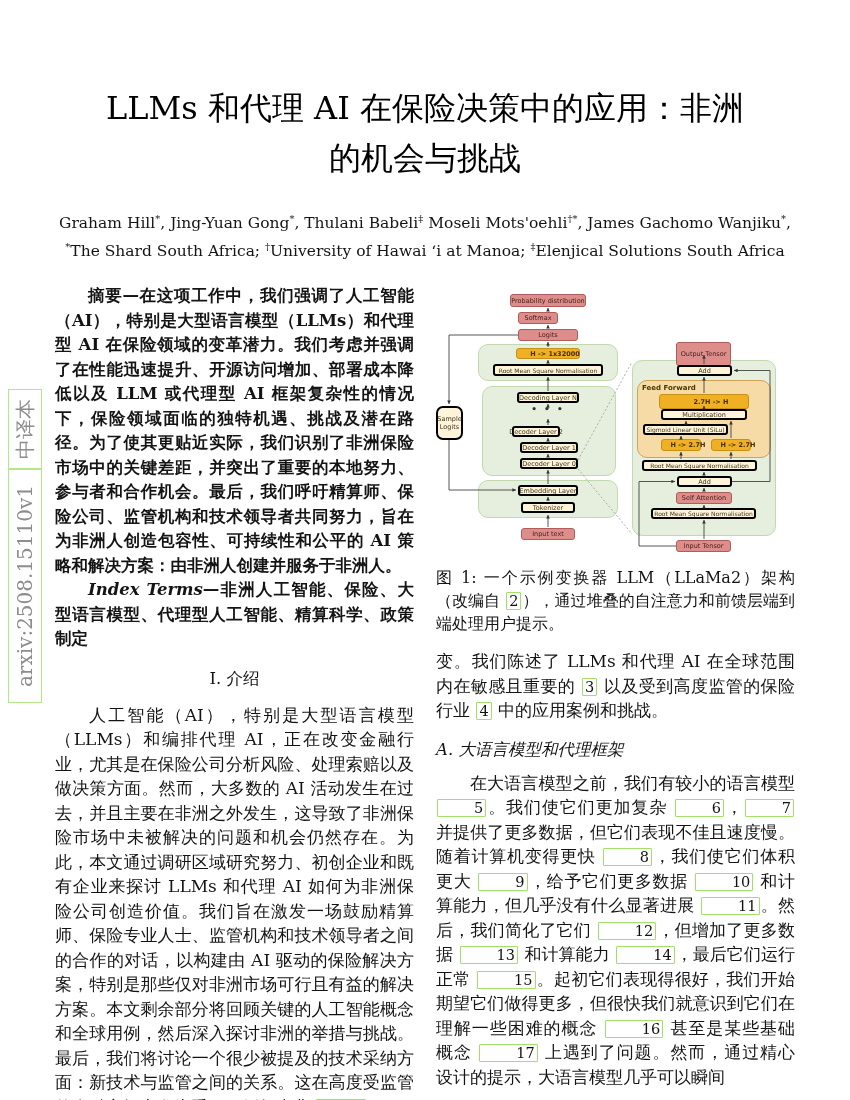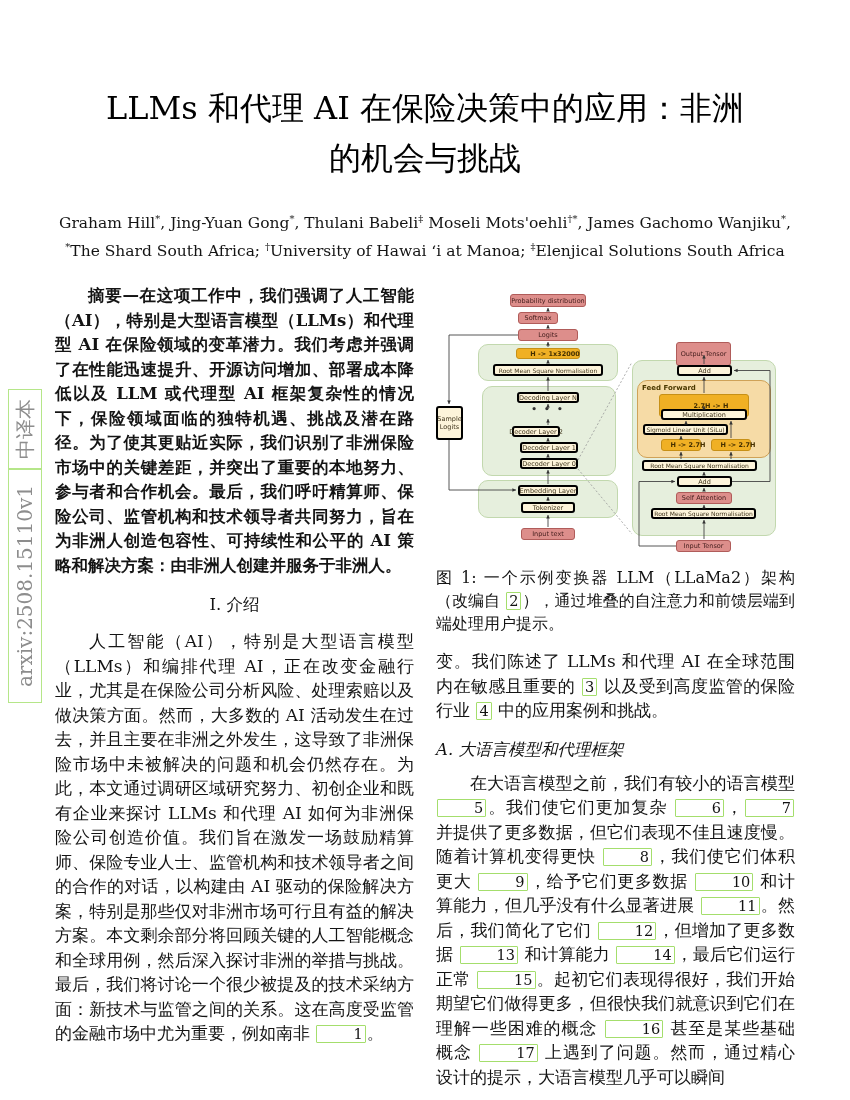--- a/index.html
+++ b/index.html
@@ -86,20 +86,21 @@
 </div>
 <div class="authors">
   <div>Graham Hill<sup>*</sup>, Jing-Yuan Gong<sup>*</sup>, Thulani Babeli<sup>‡</sup> Moseli Mots'oehli<sup>†*</sup>, James Gachomo Wanjiku<sup>*</sup>,</div>
   <div><sup>*</sup>The Shard South Africa; <sup>†</sup>University of Hawai ʻi at Manoa; <sup>‡</sup>Elenjical Solutions South Africa</div>
 </div>
 
 <div class="columns">
 
   <div class="col">
     <p class="para bold">摘要—在这项工作中，我们强调了人工智能（AI），特别是大型语言模型（LLMs）和代理型 AI 在保险领域的变革潜力。我们考虑并强调了在性能迅速提升、开源访问增加、部署成本降低以及 LLM 或代理型 AI 框架复杂性的情况下，保险领域面临的独特机遇、挑战及潜在路径。为了使其更贴近实际，我们识别了非洲保险市场中的关键差距，并突出了重要的本地努力、参与者和合作机会。最后，我们呼吁精算师、保险公司、监管机构和技术领导者共同努力，旨在为非洲人创造包容性、可持续性和公平的 AI 策略和解决方案：由非洲人创建并服务于非洲人。</p>
+    <p class="para bold"><i>Index Terms</i>—非洲人工智能、保险、大型语言模型、代理型人工智能、精算科学、政策制定</p>
     <h2 class="sect">I. 介绍</h2>
     <p class="para">人工智能（AI），特别是大型语言模型（LLMs）和编排代理 AI，正在改变金融行业，尤其是在保险公司分析风险、处理索赔以及做决策方面。然而，大多数的 AI 活动发生在过去，并且主要在非洲之外发生，这导致了非洲保险市场中未被解决的问题和机会仍然存在。为此，本文通过调研区域研究努力、初创企业和既有企业来探讨 LLMs 和代理 AI 如何为非洲保险公司创造价值。我们旨在激发一场鼓励精算师、保险专业人士、监管机构和技术领导者之间的合作的对话，以构建由 AI 驱动的保险解决方案，特别是那些仅对非洲市场可行且有益的解决方案。本文剩余部分将回顾关键的人工智能概念和全球用例，然后深入探讨非洲的举措与挑战。最后，我们将讨论一个很少被提及的技术采纳方面：新技术与监管之间的关系。这在高度受监管的金融市场中尤为重要，例如南非 <span class="cite">1</span>。</p>
 
   </div>
 
   <div class="col">
 
     <div id="figure1">
       <div id="fig-nodes">
           <div class="fnode cgreen" style="left: 42px; top: 56px; width: 140px; height: 37px;"></div>
@@ -114,24 +115,24 @@
           <div class="fnode gold" style="left: 80px; top: 60px; width: 64px; height: 11px;">H -&gt; 1x32000</div>
           <div class="fnode cream small" style="left: 57px; top: 76px; width: 110px; height: 12px;">Root Mean Square Normalisation</div>
           <div class="fnode cream" style="left: 81px; top: 104px; width: 62px; height: 11px;">Decoding Layer N</div>
           <div class="fnode dots" style="left: 96px; top: 116px; width: 32px; height: 10px;">• • •</div>
           <div class="fnode cream" style="left: 76px; top: 138px; width: 48px; height: 11px;">Decoder Layer 2</div>
           <div class="fnode cream" style="left: 84px; top: 154px; width: 58px; height: 11px;">Decoder Layer 1</div>
           <div class="fnode cream" style="left: 84px; top: 170px; width: 58px; height: 11px;">Decoder Layer 0</div>
           <div class="fnode cream" style="left: 82px; top: 197px; width: 60px; height: 11px;">Embedding Layer</div>
           <div class="fnode cream" style="left: 85px; top: 214px; width: 54px; height: 11px;">Tokenizer</div>
           <div class="fnode red" style="left: 85px; top: 240px; width: 54px; height: 12px;">Input text</div>
-          <div class="fnode cream wrap" style="left: 0px; top: 118px; width: 27px; height: 34px;">Sample Logits</div>
+          <div class="fnode cream wrap" style="left: 0px; top: 118px; width: 27px; height: 34px; border-radius: 7px;">Sample Logits</div>
           <div class="fnode red" style="left: 240px; top: 54px; width: 55px; height: 24px;">Output Tensor</div>
           <div class="fnode cream" style="left: 241px; top: 77px; width: 55px; height: 11px;">Add</div>
-          <div class="fnode gold" style="left: 223px; top: 106px; width: 90px; height: 23px;">2.7H -&gt; H</div>
+          <div class="fnode gold" style="left: 223px; top: 106px; width: 90px; height: 15px;">2.7H -&gt; H</div>
           <div class="fnode cream" style="left: 225px; top: 121px; width: 86px; height: 11px;">Multiplication</div>
           <div class="fnode cream small" style="left: 207px; top: 136px; width: 85px; height: 11px;">Sigmoid Linear Unit (SiLu)</div>
           <div class="fnode gold" style="left: 225px; top: 151px; width: 40px; height: 12px;">H -&gt; 2.7H</div>
           <div class="fnode gold" style="left: 275px; top: 151px; width: 40px; height: 12px;">H -&gt; 2.7H</div>
           <div class="fnode cream small" style="left: 206px; top: 172px; width: 115px; height: 11px;">Root Mean Square Normalisation</div>
           <div class="fnode cream" style="left: 241px; top: 188px; width: 55px; height: 11px;">Add</div>
           <div class="fnode red" style="left: 240px; top: 204px; width: 56px; height: 12px;">Self Attention</div>
           <div class="fnode cream small" style="left: 215px; top: 220px; width: 105px; height: 11px;">Root Mean Square Normalisation</div>
           <div class="fnode red" style="left: 240px; top: 252px; width: 55px; height: 12px;">Input Tensor</div>
         </div>

